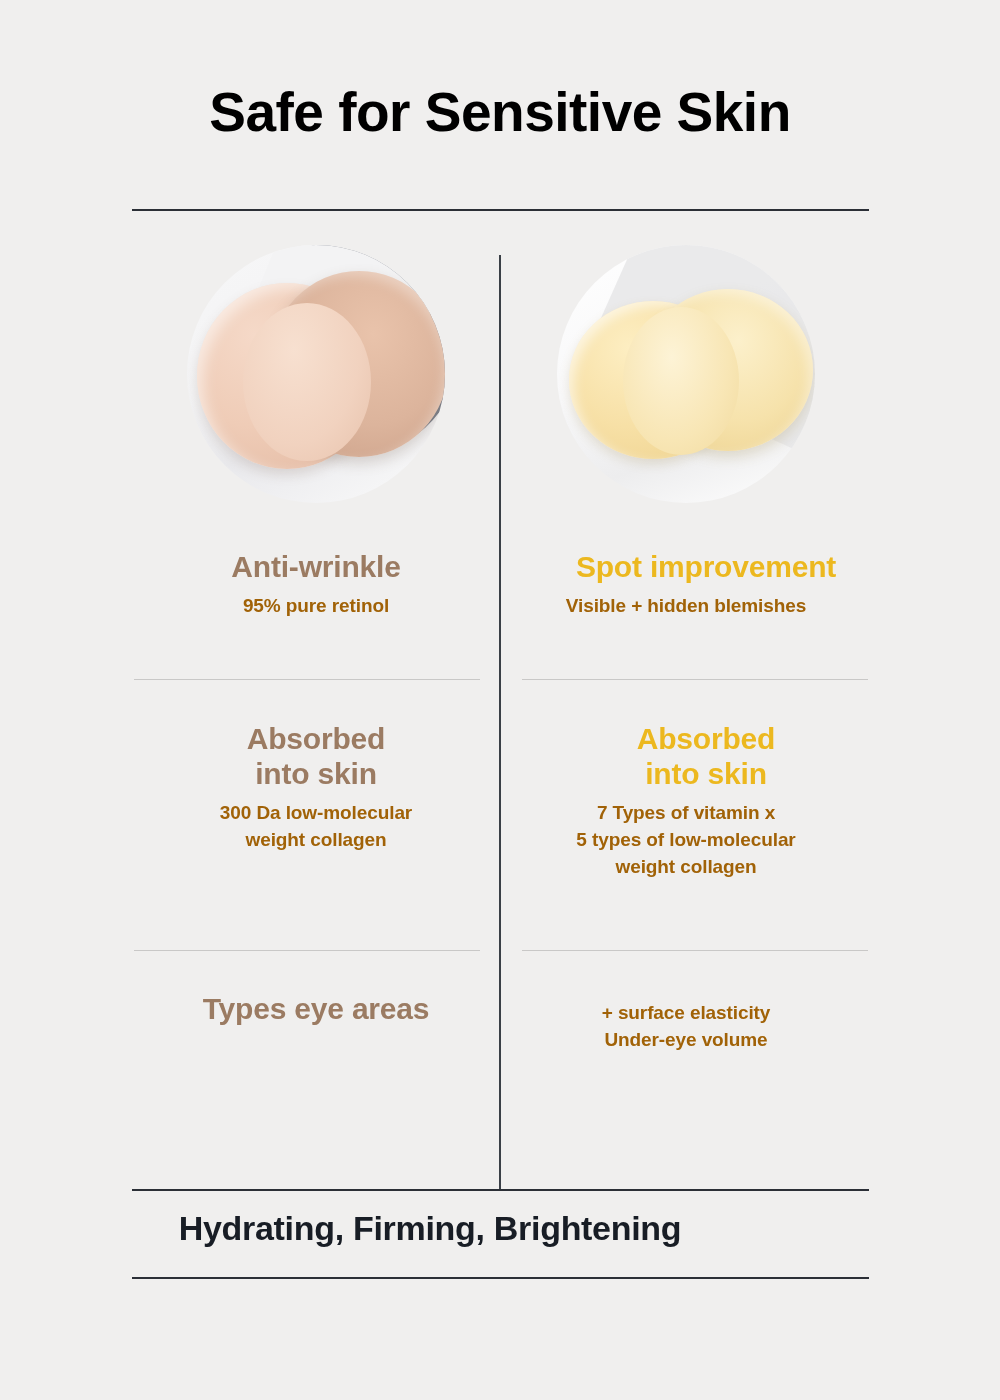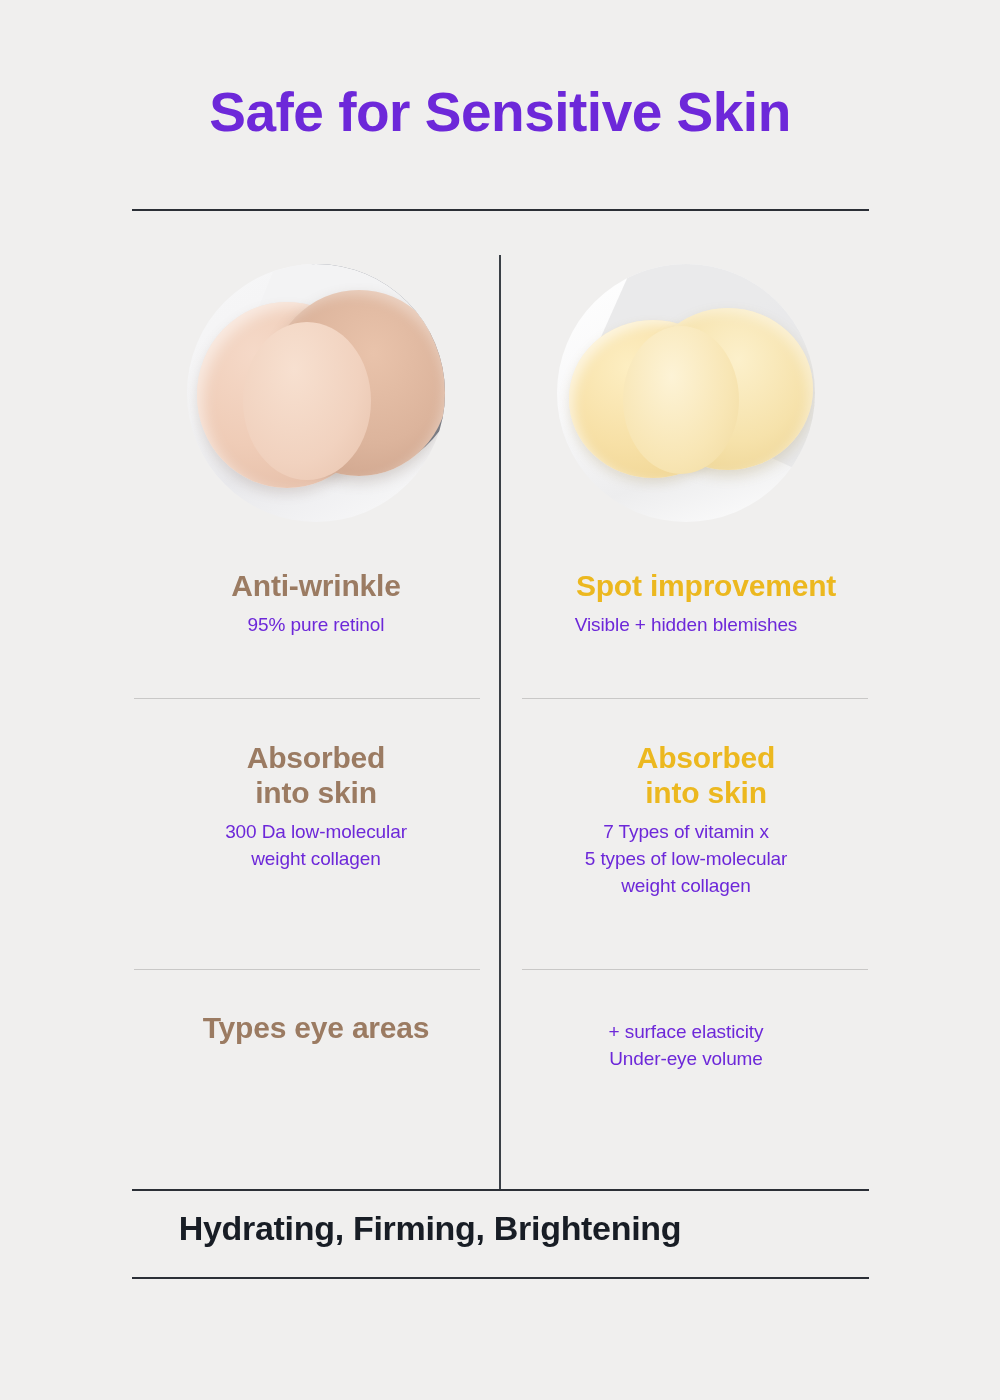--- a/index.html
+++ b/index.html
@@ -23,21 +23,21 @@
   
   .title {
     position: absolute;
     top: 82px;
     left: 0;
     width: 1000px;
     text-align: center;
     font-size: 55px;
     font-weight: 700;
     letter-spacing: -0.5px;
-    color: #6d28d9;
+    color: #000000;
     line-height: 1.1;
   }
 
   
   .rule-top {
     position: absolute;
     left: 132px;
     top: 209px;
     width: 737px;
     height: 2px;
@@ -69,21 +69,20 @@
   }
 
   
   .columns {
     position: absolute;
     left: 132px;
     top: 211px;
     width: 737px;
     height: 978px;
     display: flex;
-    margin-top: 19px;
   }
   .col {
     width: 368px;
     position: relative;
   }
   .col-right { margin-left: 3px; }
 
   
   .imgwrap {
     position: absolute;
@@ -190,23 +189,23 @@
     font-weight: 700;
     line-height: 1.17;
     letter-spacing: -0.2px;
     margin: 0;
   }
   .heading-brown { color: #9b7b62; }
   .heading-gold  { color: #ecb81f; padding-left: 40px; }
 
   .sub {
     font-size: 19px;
-    font-weight: 400;
+    font-weight: 700;
     line-height: 1.42;
-    color: #6d28d9;
+    color: #a16207;
     margin: 9px 0 0 0;
     letter-spacing: -0.1px;
   }
 
   .thin-rule {
     position: absolute;
     left: 2px;
     width: 346px;
     height: 1px;
     background: #c9c8c7;

